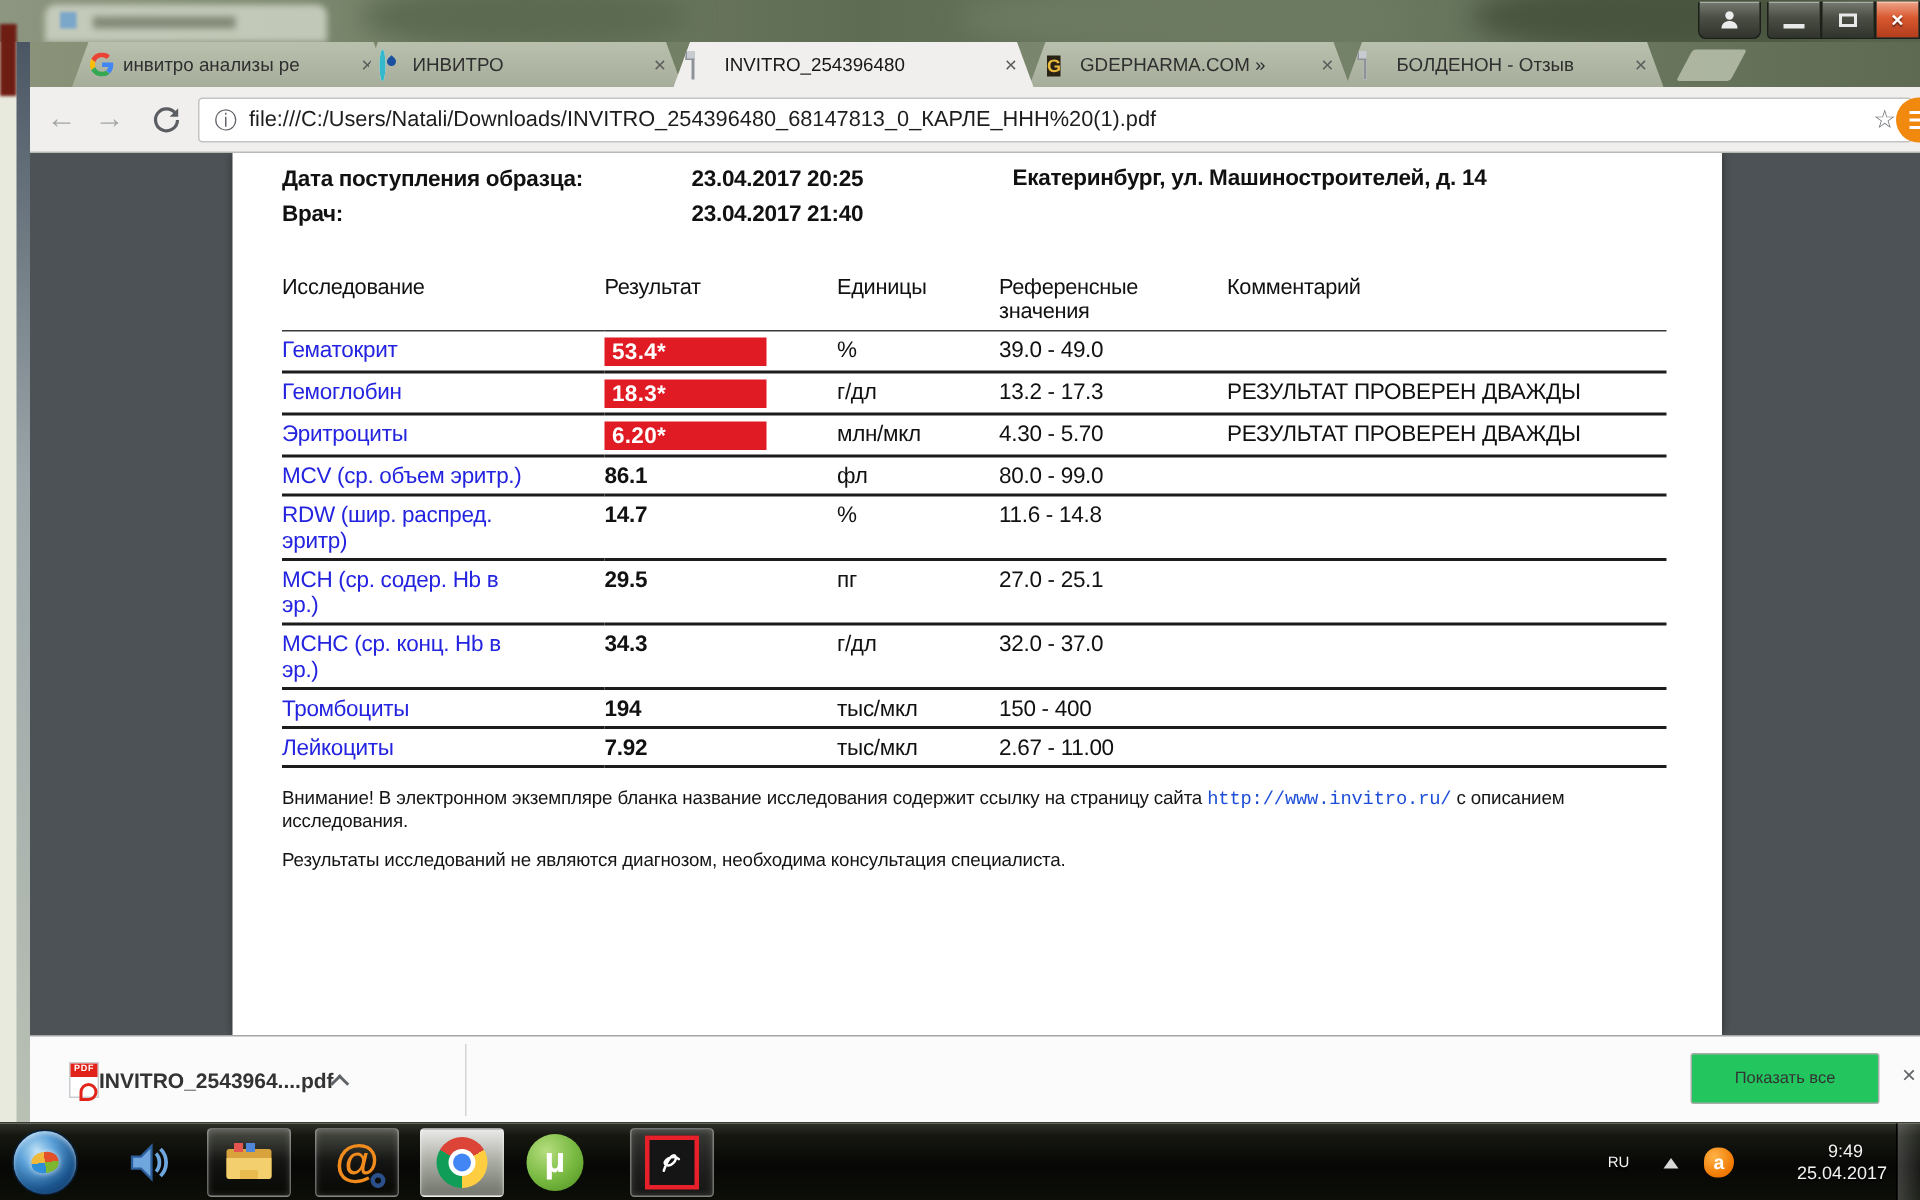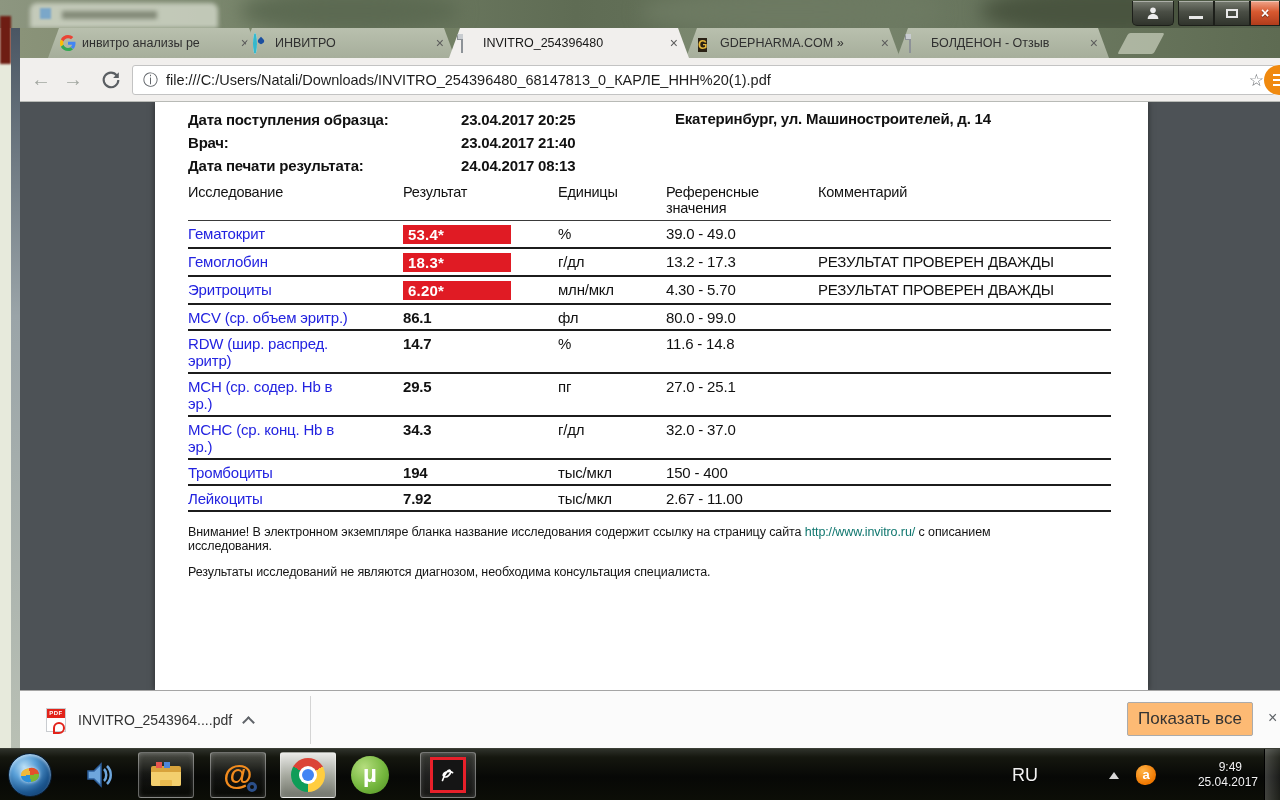--- a/index.html
+++ b/index.html
@@ -87,37 +87,37 @@
   table.lab td { vertical-align:top; border-bottom:2px solid #1c1c1c; padding:4px 0 3px; font-size:15px; letter-spacing:-.2px; }
   td.test-name { color:#2323e0; white-space:pre-line; cursor:pointer; }
   td.result { font-weight:bold; }
   .flag-chip { display:inline-block; width:108px; background:#e01b24; color:#fff; font-weight:bold;
     padding:1px 0 1px 5px; letter-spacing:.2px; }
   td.comment { font-size:10.5px; padding-top:8px; letter-spacing:-.2px; }
 
   .footnotes { margin-top:13px; font-size:12.5px; letter-spacing:-.1px; color:#141414; }
   .fn { margin-bottom:12px; }
   .fn-notice { width:880px; }
-  .fn a, .fn .lnk { color:#0f766e; cursor:pointer; }
+  .fn a, .fn .lnk { color:#1d4ed8; cursor:pointer;font-family:Liberation Mono, monospace; }
 
   
   .dl-bar { position:absolute; left:20px; top:690px; width:1260px; height:58px; background:#fbfbfb;
     border-top:1px solid #a5a5a5; }
-  .dl-item { position:absolute; left:18px; top:8px; width:270px; height:42px; display:flex; align-items:center; gap:12px; padding:0 8px; }
+  .dl-item { position:absolute; left:18px; top:8px; width:270px; height:42px; display:flex; align-items:center; padding:0 8px;font-weight:bold; }
   .pdf-ico { width:20px; height:24px; background:#fff; border:1px solid #c9ccd0; position:relative; }
   .pdf-ico::before { content:"PDF"; position:absolute; left:0; top:0; width:100%; height:9px; background:#e2231a;
     color:#fff; font-size:6px; font-weight:bold; text-align:center; line-height:9px; letter-spacing:.5px; }
   .pdf-ico::after { content:""; position:absolute; left:6px; top:13px; width:8px; height:8px;
     border:2px solid #e2231a; border-radius:50% 50% 50% 0; }
   .dl-label { font-size:14px; color:#333; }
   .dl-caret { width:9px; height:9px; border-top:2px solid #5f6368; border-right:2px solid #5f6368;
     transform:rotate(-45deg); margin-top:4px; }
   .dl-sep { position:absolute; left:290px; top:5px; width:1px; height:48px; background:#d4d4d4; }
-  .show-all { position:absolute; left:1107px; top:11px; width:126px; height:34px; background:#fdba74;
-    border:1px solid #ababab; border-radius:2px; font-size:17px; color:#333; text-align:center; line-height:32px; }
+  .show-all { position:absolute; left:1107px; top:11px; width:126px; height:34px; background:#22c55e;
+    border:1px solid #ababab; border-radius:2px; font-size:11px; color:#333; text-align:center; line-height:32px; }
   .dl-close { position:absolute; left:1248px; top:18px; font-size:16px; color:#5f6368; }
 
   
   .taskbar { position:absolute; left:0; top:748px; width:1280px; height:52px;
     background:linear-gradient(180deg,#2e312a 0%,#15170f 16%,#070806 55%,#0c0e07 100%);
     border-top:1px solid #3c3f36; }
   .tb-btn { position:absolute; top:3px; width:56px; height:46px; border:1px solid rgba(255,255,255,.38); border-radius:3px;
     background:linear-gradient(rgba(255,255,255,.22),rgba(255,255,255,.06) 45%,rgba(0,0,0,.35));
     box-shadow:inset 0 0 5px rgba(255,255,255,.18); display:flex; align-items:center; justify-content:center; }
   .tb-btn.lit { background:linear-gradient(#e9e9e7,#a8aba1 50%,#70736a); }
@@ -134,21 +134,21 @@
   .chrome-ball::before { content:""; position:absolute; left:8px; top:8px; width:18px; height:18px; border-radius:50%; background:#fff; }
   .chrome-ball::after { content:""; position:absolute; left:11px; top:11px; width:12px; height:12px; border-radius:50%; background:#4285f4; }
   .ut-ball { width:38px; height:38px; border-radius:50%;
     background:radial-gradient(circle at 35% 30%,#b5dd7e,#76b83f 55%,#4f8f22); color:#fff; font-size:24px;
     font-weight:bold; text-align:center; line-height:36px; }
   .adobe-tile { width:36px; height:36px; background:#151515; border:3px solid #e8202a;
     display:flex; align-items:center; justify-content:center; }
   .mail-at { position:relative; color:#f28b1e; font-size:30px; font-weight:bold; line-height:30px; }
   .mail-lens { position:absolute; right:-4px; bottom:-2px; width:10px; height:10px; border:3px solid #2b4f8a; border-radius:50%; }
   .tray { position:absolute; top:0; height:52px; color:#f2f2f2; }
-  .tray-lang { left:1008px; width:34px; font-size:18px; text-shadow:0 1px 1px #000; }
+  .tray-lang { left:1062px; width:34px; font-size:10px; text-shadow:0 1px 1px #000; }
   .tray-up { left:1104px; width:20px; }
   .tray-up i { width:0; height:0; border-left:5px solid transparent; border-right:5px solid transparent; border-bottom:7px solid #d8d8d8; }
   .tray-avast { left:1134px; width:24px; }
   .avast-ball { width:20px; height:20px; border-radius:48% 52% 55% 45%; background:radial-gradient(circle at 35% 30%,#ffb347,#f07800 70%);
     color:#fff; font-size:13px; font-weight:bold; text-align:center; line-height:19px; }
   .tray-clock { left:1166px; width:92px; font-size:12px; line-height:15px; text-align:right;
     display:flex; flex-direction:column; justify-content:center; text-shadow:0 1px 1px #000; }
   .clock-time { padding-right:16px; }
   .show-desktop { position:absolute; left:1264px; top:0; width:16px; height:52px;
     background:linear-gradient(90deg,rgba(255,255,255,.22),rgba(255,255,255,.08)); border-left:1px solid #000; }
@@ -251,24 +251,20 @@
 
       <div class="meta">
         <div class="meta-row">
             <span class="meta-label">Дата поступления образца:</span>
             <span>23.04.2017 20:25</span>
           </div>
         <div class="meta-row">
             <span class="meta-label">Врач:</span>
             <span>23.04.2017 21:40</span>
           </div>
-        <div class="meta-row">
-            <span class="meta-label">Дата печати результата:</span>
-            <span>24.04.2017 08:13</span>
-          </div>
       </div>
       <div class="clinic-address">Екатеринбург, ул. Машиностроителей, д. 14</div>
 
       <div class="page-body">
         <table class="lab">
           <colgroup>
               <col class="c-name">
               <col class="c-res">
               <col class="c-units">
               <col class="c-ref">

